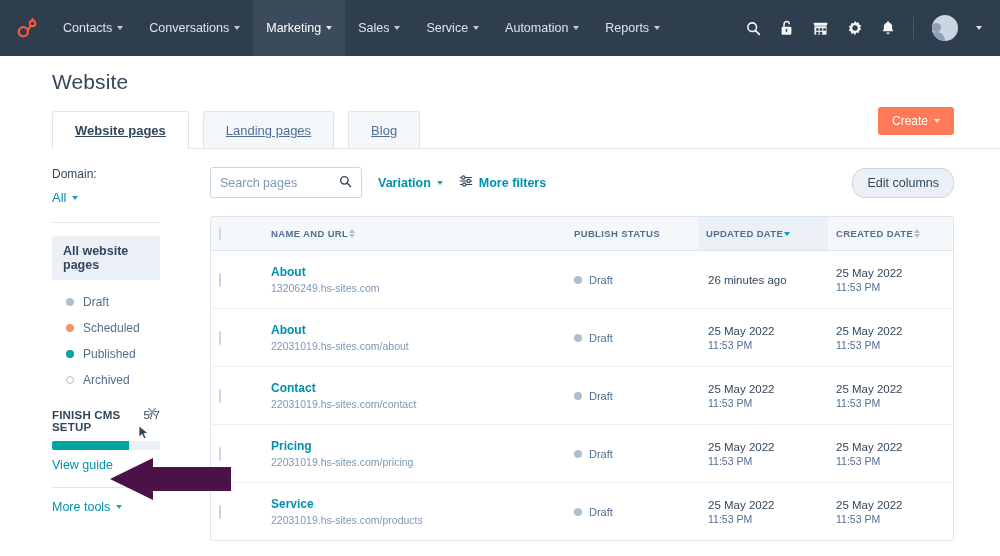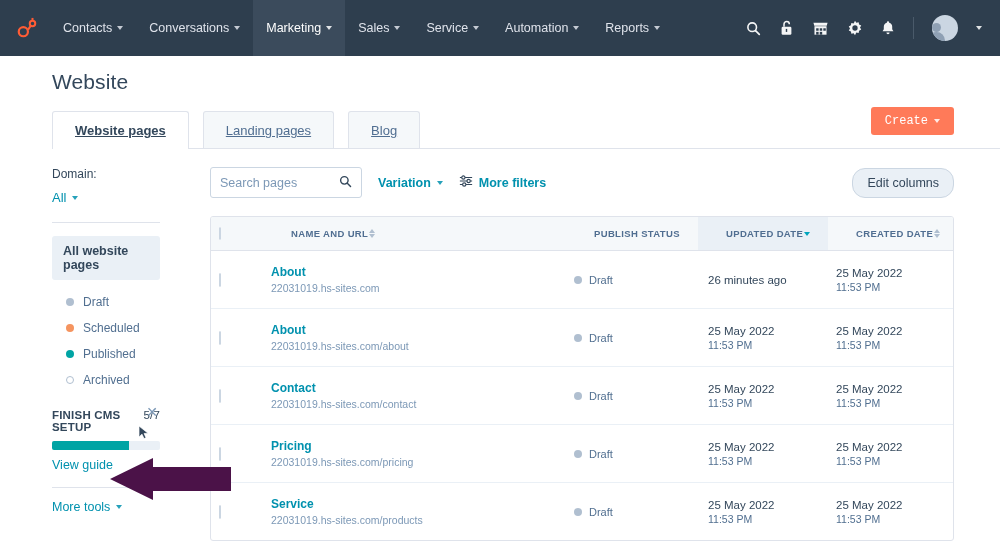--- a/index.html
+++ b/index.html
@@ -71,21 +71,21 @@
     letter-spacing: .1px;
   }
   .create-btn {
     position: absolute;
     right: 46px; top: 51px;
     background: #ff7a59;
     color: #ffffff;
     border: none;
     border-radius: 3px;
     font-size: 12px;
-    font-family: Liberation Mono, monospace;
+    font-family: Liberation Sans, sans-serif;
     padding: 7px 14px;
     display: flex; align-items: center; gap: 6px;
     cursor: pointer;
   }
   .tabs {
     display: flex;
     margin-top: 17px;
     position: relative;
     z-index: 2;
   }
@@ -251,21 +251,21 @@
     font-weight: 700;
     letter-spacing: .35px;
     color: #506e91;
     text-align: left;
     padding: 11px 8px;
     border-bottom: 1px solid #dfe3eb;
     vertical-align: middle;
     white-space: nowrap;
   }
   thead th.sorted { background: #eaf0f6; }
-  .th-inner { display: flex; align-items: center; gap: 1px; cursor: pointer; margin-left: 20px; }
+  .th-inner { display: flex; align-items: center; gap: 1px; cursor: pointer; }
   .sort-arrows { display: flex; flex-direction: column; gap: 1px; line-height: 0; }
   .sort-up, .sort-dn {
     width: 0; height: 0;
     border-left: 3px solid transparent;
     border-right: 3px solid transparent;
   }
   .sort-up { border-bottom: 4px solid #b0bfd0; }
   .sort-dn { border-top: 4px solid #b0bfd0; }
   .sort-dn.active { border-top-color: #00a4bd; }
   .col-check { width: 52px; }
@@ -558,21 +558,21 @@
                   <i class="sort-up"></i>
                     <i class="sort-dn"></i>
                 </span>
               </span>
             </th>
           </tr>
         </thead>
         <tbody id="table-body">
             <tr>
               <td><span class="chk"></span></td>
-              <td class="cell-name"><a>About</a><div class="cell-url">22031019.hs-sites.com</div></td>
+              <td class="cell-name"><a>About</a><div class="cell-url">13206249.hs-sites.com</div></td>
               <td>
                 <span class="status-cell">
                   <span class="dot" style="background: rgb(176, 191, 208);"></span>
                   <span>Draft</span>
                 </span>
               </td>
               <td class="updated-cell">
                 <div class="date-main">26 minutes ago</div>
               </td>
               <td>

